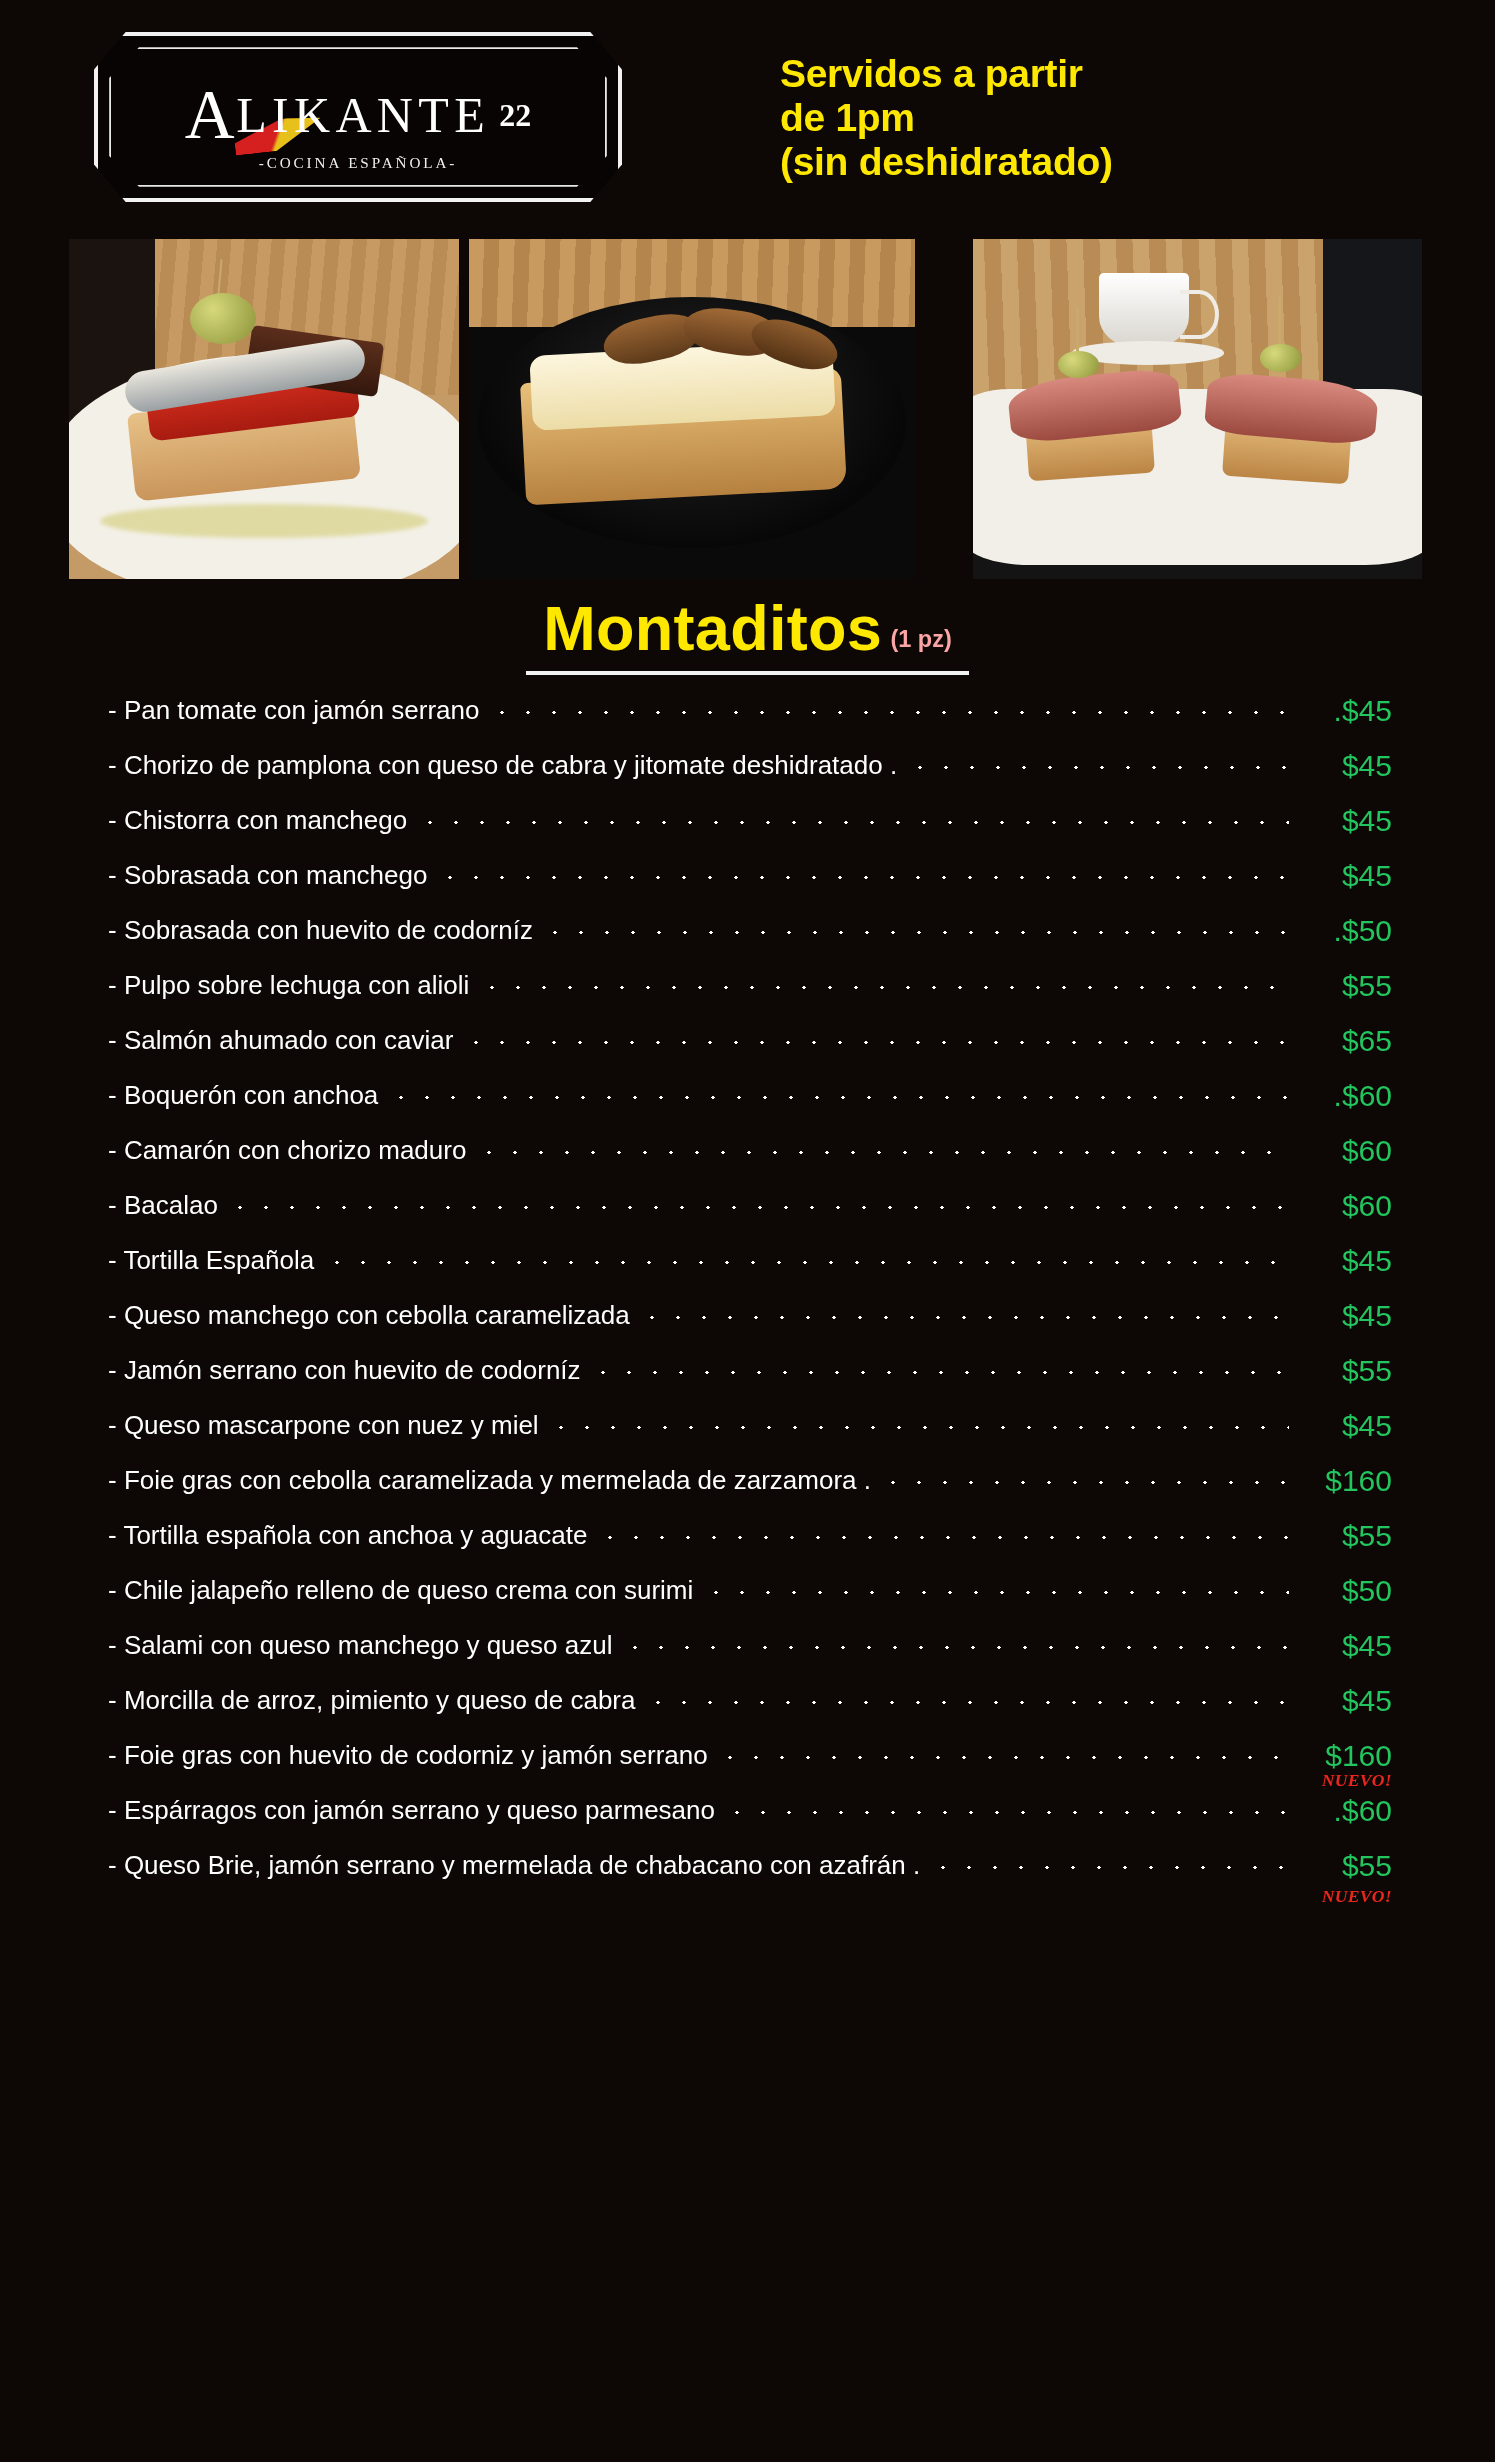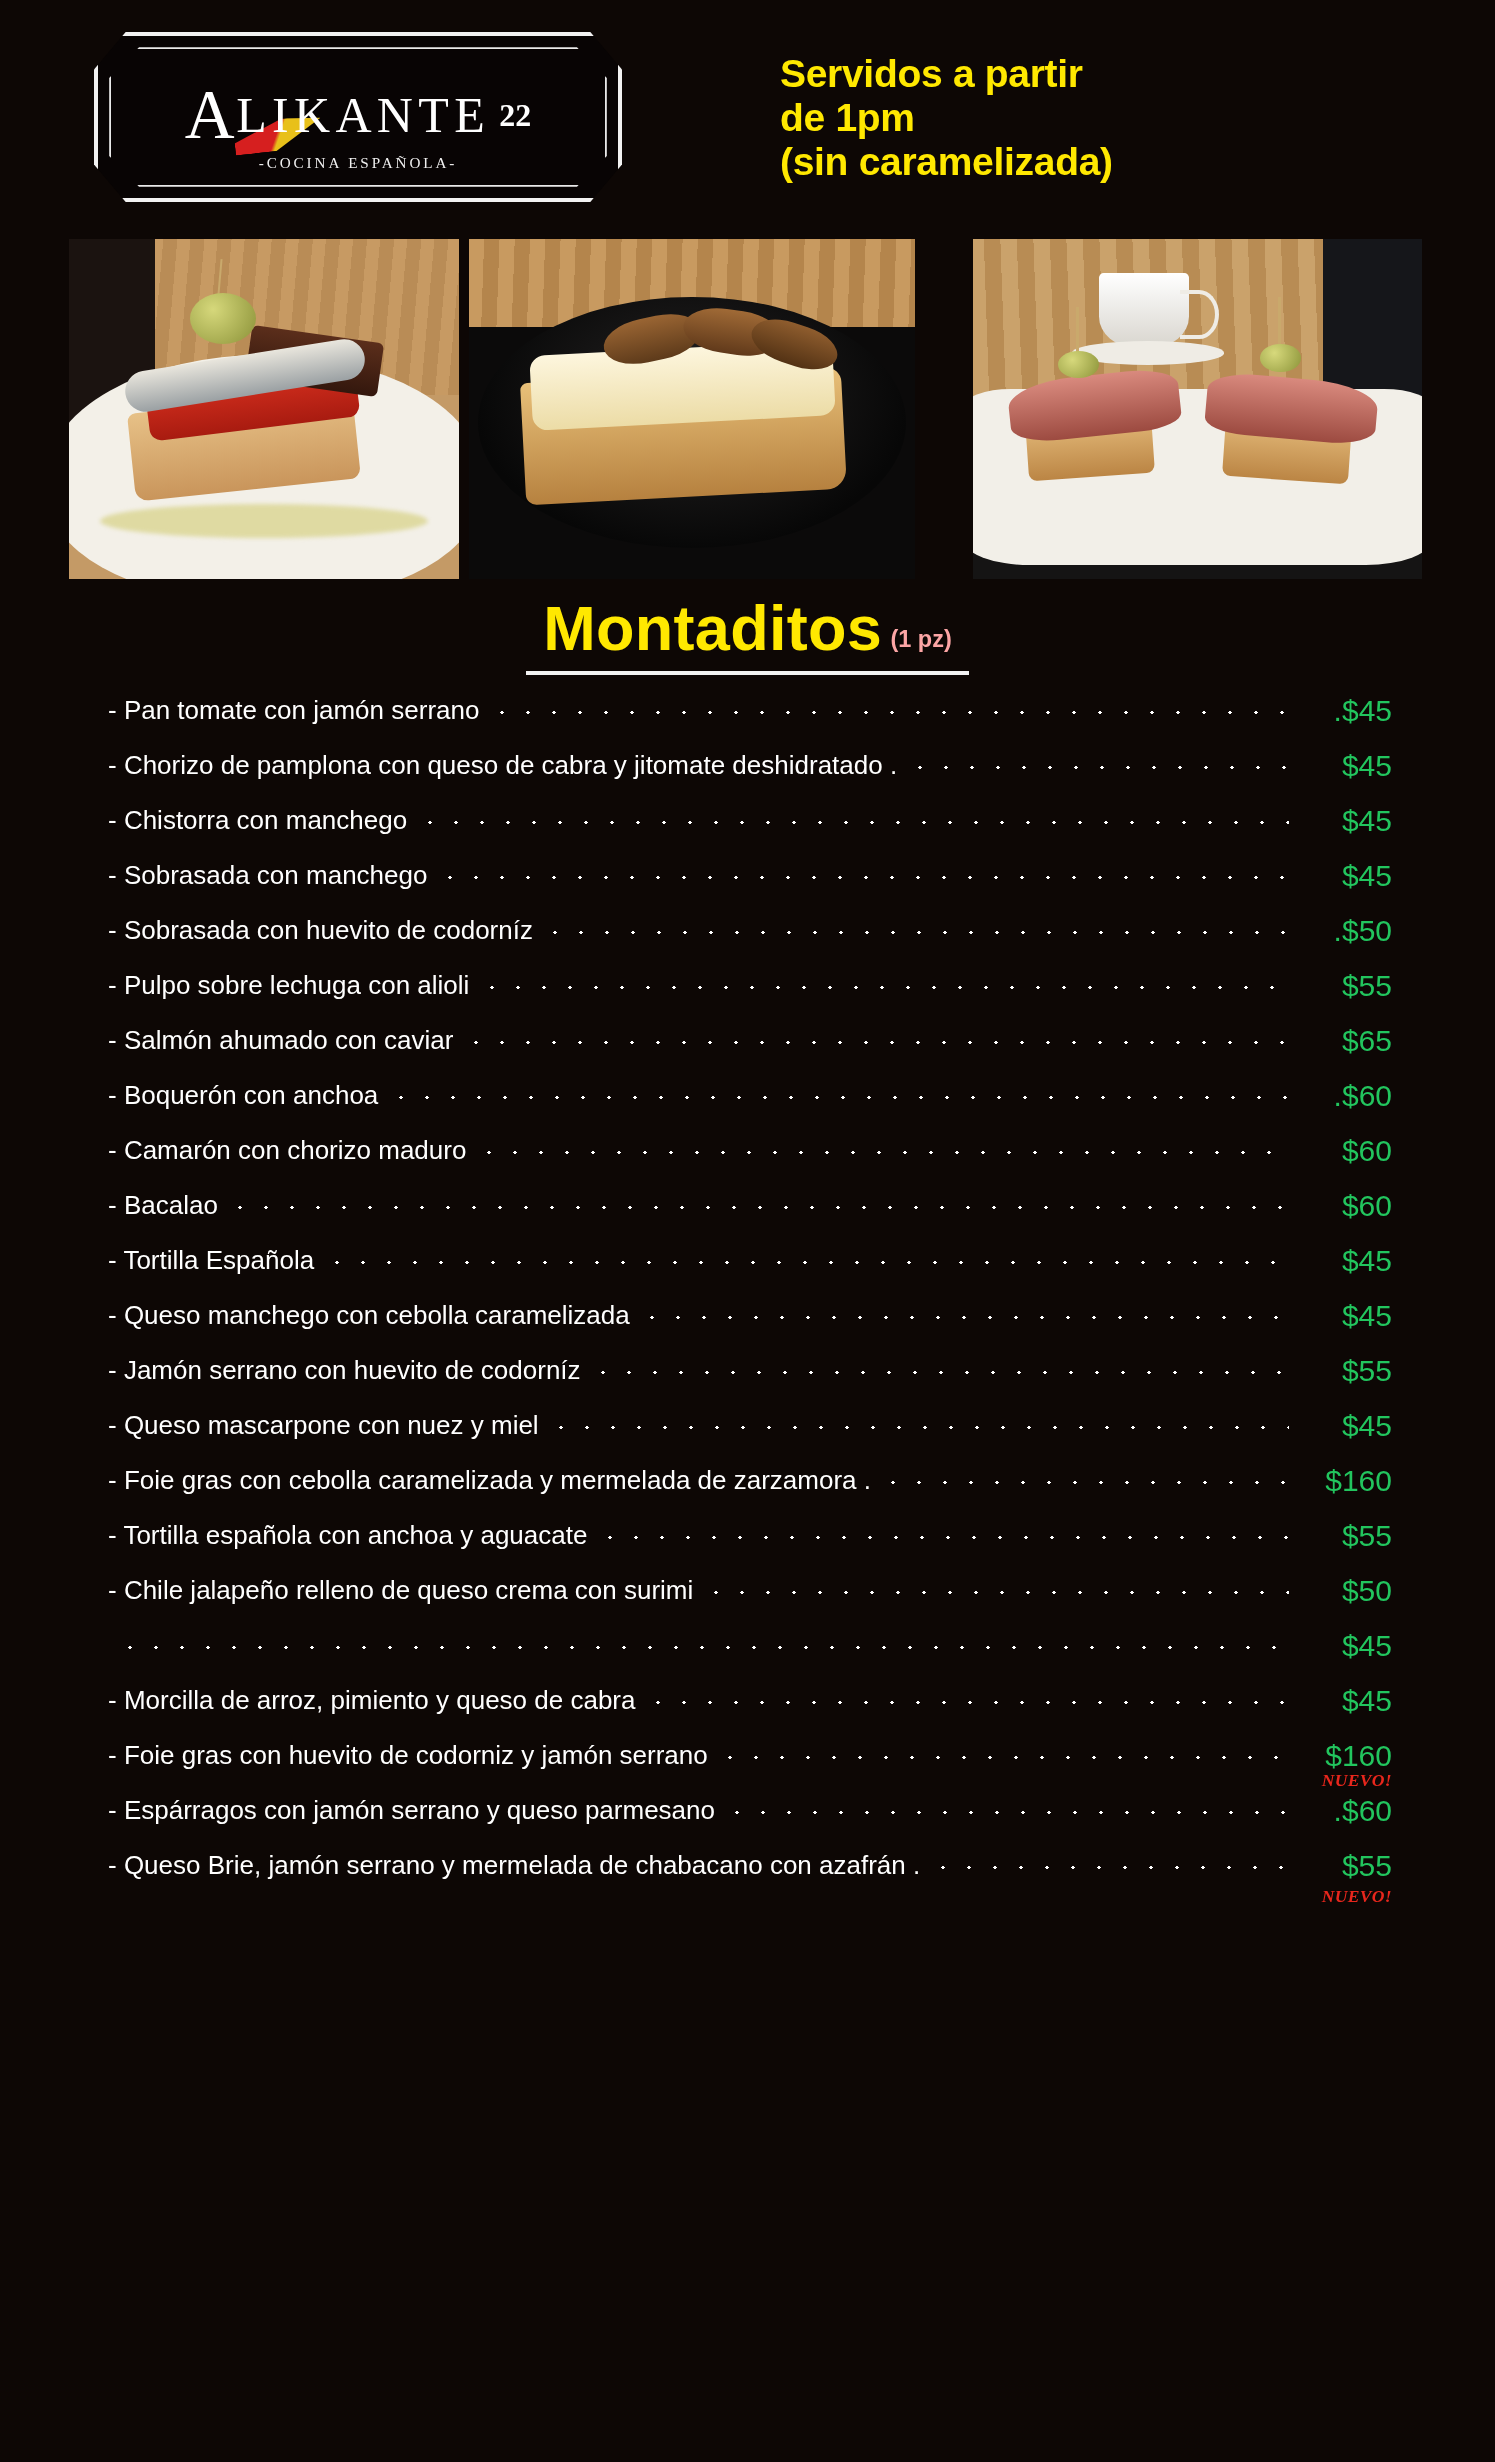--- a/index.html
+++ b/index.html
@@ -306,21 +306,21 @@
       <div class="logo-swoosh"></div>
       <div class="logo-text-wrap">
         <span class="logo-main"><span class="logo-a">A</span><span>LIKANTE</span></span><span class="logo-num">22</span>
       </div>
       <div class="logo-sub">-COCINA ESPAÑOLA-</div>
     </div>
 
     <div class="header-note">
       <div>Servidos a partir</div>
       <div>de 1pm</div>
-      <div>(sin caramelizada)</div>
+      <div>(sin deshidratado)</div>
     </div>
   </div>
 
   <div class="photos">
 
     <div class="photo photo-1">
       <div class="p1-bg"></div>
         <div class="p1-wood"></div>
         <div class="p1-dark"></div>
       <div class="p1-plate"></div>
@@ -449,20 +449,21 @@
         <span class="row-name">- Tortilla española con anchoa y aguacate</span>
         <span class="leader"></span>
         <span class="row-price">$55</span>
       </div>
       <div class="menu-row">
         <span class="row-name">- Chile jalapeño relleno de queso crema con surimi</span>
         <span class="leader"></span>
         <span class="row-price">$50</span>
       </div>
       <div class="menu-row">
+        <span class="row-name">- Salami con queso manchego y queso azul</span>
         <span class="leader"></span>
         <span class="row-price">$45</span>
       </div>
       <div class="menu-row">
         <span class="row-name">- Morcilla de arroz, pimiento y queso de cabra</span>
         <span class="leader"></span>
         <span class="row-price">$45</span>
       </div>
       <div class="menu-row">
         <span class="row-name">- Foie gras con huevito de codorniz y jamón serrano</span>

